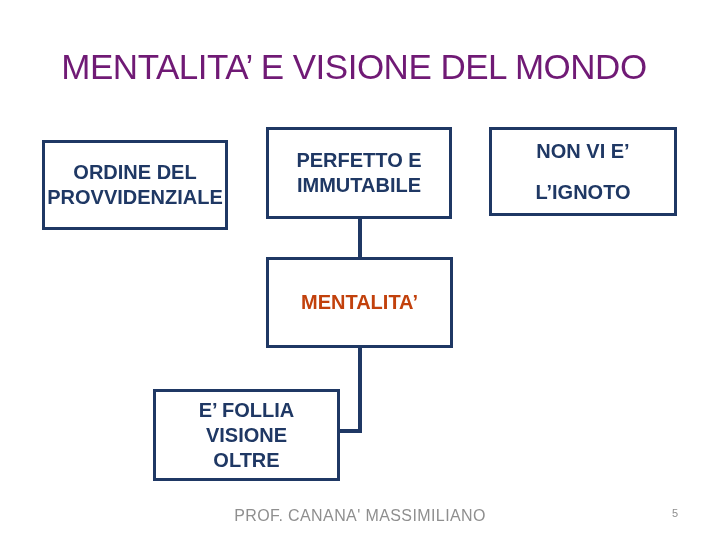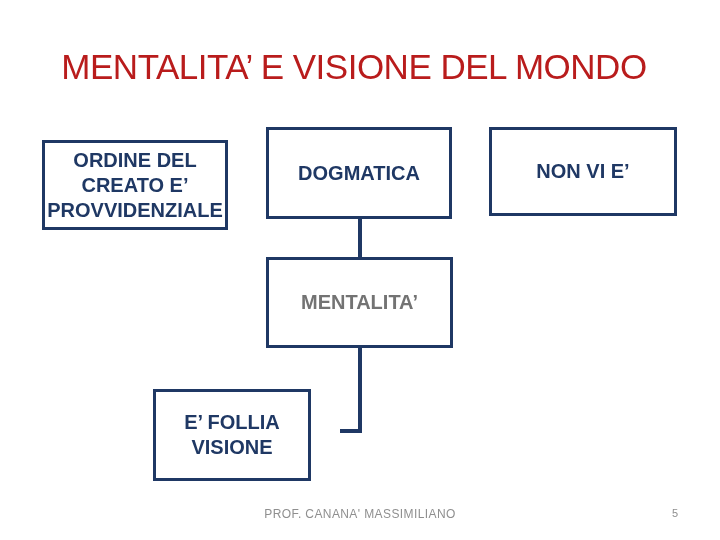--- a/index.html
+++ b/index.html
@@ -12,21 +12,21 @@
   }
   .title {
     position: absolute;
     top: 49px; left: 0; right: 12px;
     margin: 0;
     text-align: center;
     font-size: 35px;
     font-weight: 400;
     line-height: 1;
     letter-spacing: -0.5px;
-    color: #b91c1c;
+    color: #701a75;
   }
   .box {
     position: absolute;
     box-sizing: border-box;
     border: 3px solid #1f3864;
     background: #ffffff;
     display: flex;
     flex-direction: column;
     align-items: center;
     justify-content: center;
@@ -34,72 +34,74 @@
     font-size: 20px;
     line-height: 25px;
     font-weight: 700;
     color: #1f3864;
     z-index: 2;
   }
   .box .line { display: block; white-space: nowrap; }
   .box-ordine    { left: 42px;  top: 140px; width: 186px; height: 90px; }
   .box-perfetto  { left: 266px; top: 127px; width: 186px; height: 92px; }
   .box-nonvi     { left: 489px; top: 127px; width: 188px; height: 89px; gap: 16px; }
-  .box-mentalita { left: 266px; top: 257px; width: 187px; height: 91px; color: #737373; }
-  .box-follia    { left: 153px; top: 389px; width: 158px; height: 92px; }
+  .box-mentalita { left: 266px; top: 257px; width: 187px; height: 91px; color: #c2410c; }
+  .box-follia    { left: 153px; top: 389px; width: 187px; height: 92px; }
   .connector { position: absolute; background: #1f3864; z-index: 1; }
   .conn-perfetto-mentalita { left: 358px; top: 217px; width: 4px; height: 42px; }
   .conn-mentalita-down     { left: 358px; top: 348px; width: 4px; height: 85px; }
   .conn-mentalita-left     { left: 340px; top: 429px; width: 22px; height: 4px; }
   .footer-author {
     position: absolute;
     top: 507px; left: 0; right: 0;
     text-align: center;
-    font-size: 12px;
+    font-size: 16px;
     letter-spacing: 0.4px;
     color: #8f8f8f;
   }
   .page-number {
     position: absolute;
     top: 507px; right: 42px;
     font-size: 11px;
     color: #8f8f8f;
   }
 </style>
 </head>
 <body>
 
 <div class="slide">
 
   <h1 class="title">MENTALITA’ E VISIONE DEL MONDO</h1>
 
   <div class="box box-ordine">
     <span class="line">ORDINE DEL</span>
-    <span class="line">CREATO E’</span>
     <span class="line">PROVVIDENZIALE</span>
   </div>
 
   <div class="box box-perfetto">
-    <span class="line">DOGMATICA</span>
+    <span class="line">PERFETTO E</span>
+    <span class="line">IMMUTABILE</span>
   </div>
 
   <div class="box box-nonvi">
     <span class="line">NON VI E’</span>
+    <span class="line">L’IGNOTO</span>
   </div>
 
   <div class="connector conn-perfetto-mentalita"></div>
 
   <div class="box box-mentalita">
     <span class="line">MENTALITA’</span>
   </div>
 
   <div class="connector conn-mentalita-down"></div>
   <div class="connector conn-mentalita-left"></div>
 
   <div class="box box-follia">
     <span class="line">E’ FOLLIA</span>
     <span class="line">VISIONE</span>
+    <span class="line">OLTRE</span>
   </div>
 
   <div class="footer-author">PROF. CANANA' MASSIMILIANO</div>
   <div class="page-number">5</div>
 
 </div>
 
 </body></html>

